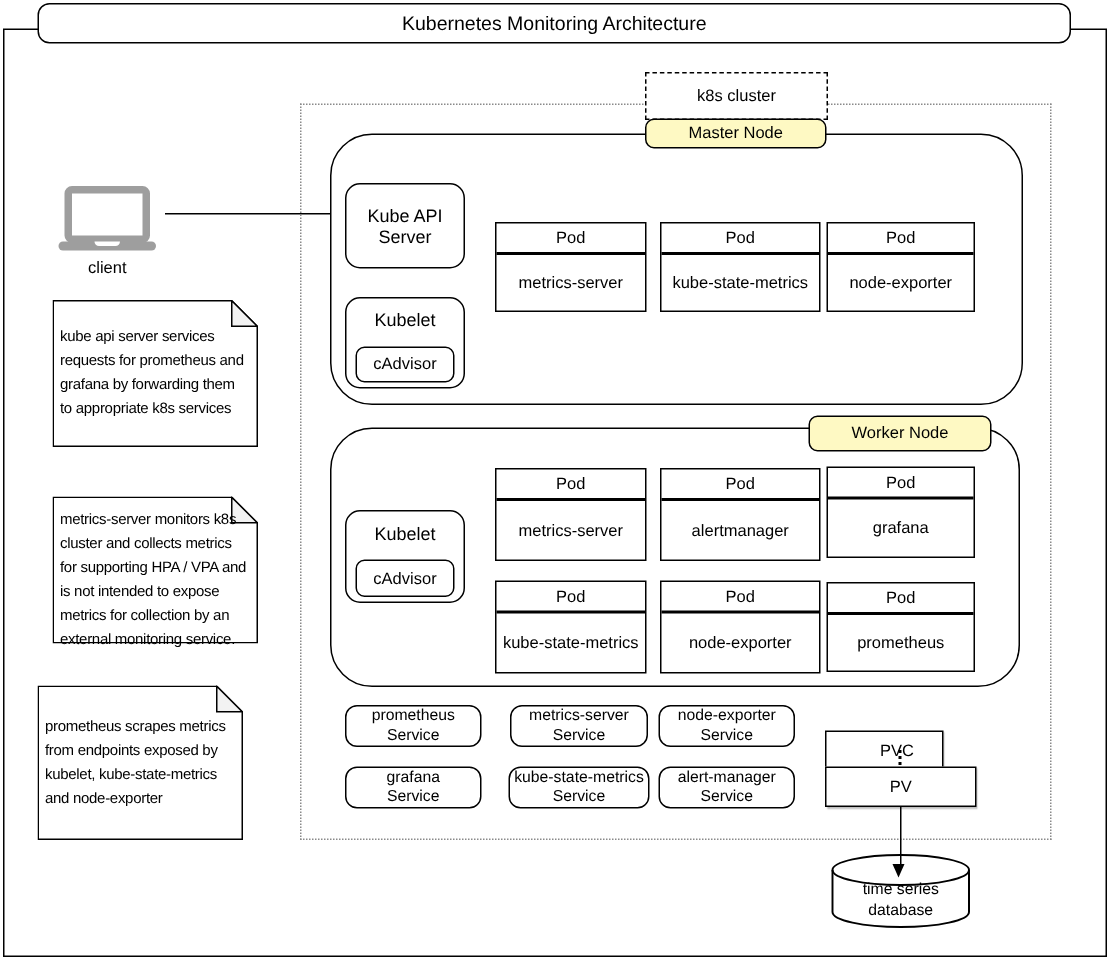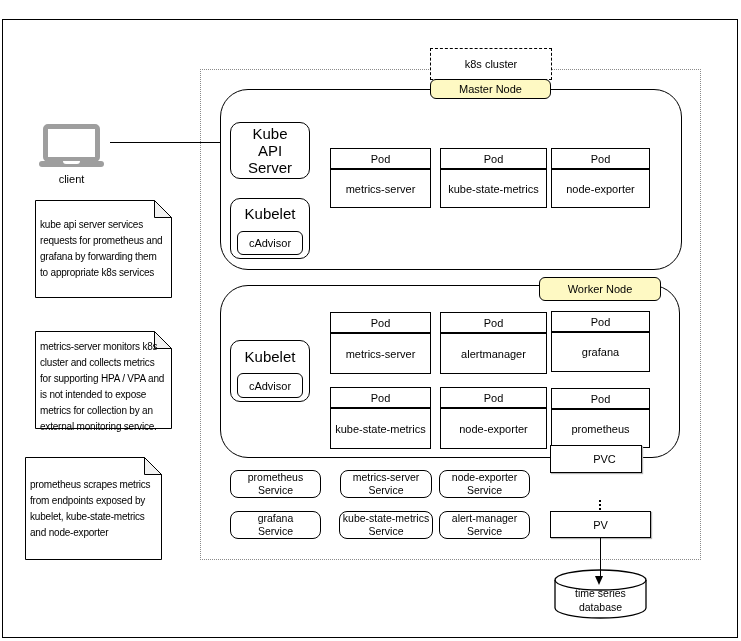--- a/index.html
+++ b/index.html
@@ -2,37 +2,38 @@
 <html><head>
 <meta charset="utf-8">
 <style>
   html,body{margin:0;padding:0;background:#fff;}
   .stage{position:relative;width:741px;height:641px;background:#fff;
          font-family:"Liberation Sans",sans-serif;color:#000;overflow:hidden;}
   .abs{position:absolute;box-sizing:border-box;justify-content:space-between;}
   .b{border:1px solid #000;background:#fff;}
   .cen{display:flex;align-items:center;justify-content:center;text-align:center;}
   .f11{font-size:11px;}
-  .f12{font-size:15px;}
+  .f12{font-size:12px;}
   .pod{display:flex;flex-direction:column;}
   .pod-h{height:19px;border-bottom:2px solid #000;font-size:11px;flex:none;}
   .pod-b{flex:1;font-size:11px;}
   .svc{border:1px solid #000;background:#fff;border-radius:8px;font-size:10.5px;line-height:13px;white-space:pre;}
   .note-text{position:absolute;box-sizing:border-box;font-size:10px;line-height:16px;
              letter-spacing:-0.2px;padding:0 5px;display:flex;align-items:center;}
   .storage{box-shadow:1px 1px 1px #b5b5b5;}
   .lbl{background:#fef9c3;border:1px solid #000;}
 </style>
 </head>
 <body>
 
 <div class="stage">
 
   <div class="abs" style="left:2px;top:19px;width:736px;height:619px;border:1.5px solid #000;"></div>
 
+  <div class="abs b cen" style="left:25px;top:2px;width:689px;height:27px;border-radius:8px;font-size:13px;z-index:5;">Kubernetes Monitoring Architecture</div>
 
   <div class="abs" style="left:39px;top:123px;width:65px;height:45px;">
     <div class="abs" style="left:4px;top:1px;width:57px;height:38px;border:5px solid #9e9e9e;border-radius:5px;background:#fff;"></div>
     <div class="abs" style="left:0px;top:38px;width:65px;height:6px;background:#9e9e9e;border-radius:3px;"></div>
     <div class="abs" style="left:24px;top:38px;width:17px;height:3px;background:#fff;border-radius:0 0 3px 3px;"></div>
   </div>
   <div class="abs cen f11" style="left:34px;top:172px;width:75px;height:14px;">client</div>
 
   <div class="abs" style="left:110px;top:142px;width:112px;height:1.3px;background:#000;"></div>
   <div class="abs" style="left:221px;top:138px;width:0;height:0;border-top:4.5px solid transparent;border-bottom:4.5px solid transparent;border-left:9px solid #000;"></div>
@@ -108,21 +109,21 @@
   <div class="abs svc cen" style="left:230px;top:511px;width:91px;height:28px;">
     <span><span>grafana</span><br><span>Service</span></span>
   </div>
   <div class="abs svc cen" style="left:339px;top:511px;width:94px;height:28px;">
     <span><span>kube-state-metrics</span><br><span>Service</span></span>
   </div>
   <div class="abs svc cen" style="left:439px;top:511px;width:91px;height:28px;">
     <span><span>alert-manager</span><br><span>Service</span></span>
   </div>
 
-  <div class="abs b cen f11 storage" style="left:550px;top:445px;width:92px;height:28px;padding-left:17px;">PVC</div>
+  <div class="abs b cen f11 storage" style="left:550px;top:487px;width:79px;height:28px;padding-left:17px;">PVC</div>
   <div class="abs" style="left:599px;top:500px;width:0;height:10px;border-left:2px dotted #000;"></div>
   <div class="abs b cen f11 storage" style="left:550px;top:511px;width:101px;height:27px;">PV</div>
 
   <div class="abs" style="left:599.5px;top:538px;width:1.3px;height:39px;background:#000;z-index:4;"></div>
   <div class="abs" style="left:595px;top:576px;width:0;height:0;border-left:4.5px solid transparent;border-right:4.5px solid transparent;border-top:9px solid #000;z-index:4;"></div>
 
   <div class="abs" style="left:554px;top:569px;width:93px;height:50px;">
     <svg width="93" height="50" viewBox="0 0 93 50">
       <path d="M1,11 A45.5,10 0 0 1 92,11 L92,39 A45.5,10 0 0 1 1,39 Z" fill="#ffffff" stroke="#000000" stroke-width="1.3"></path>
       <path d="M1,11 A45.5,10 0 0 0 92,11" fill="none" stroke="#000000" stroke-width="1.3"></path>

